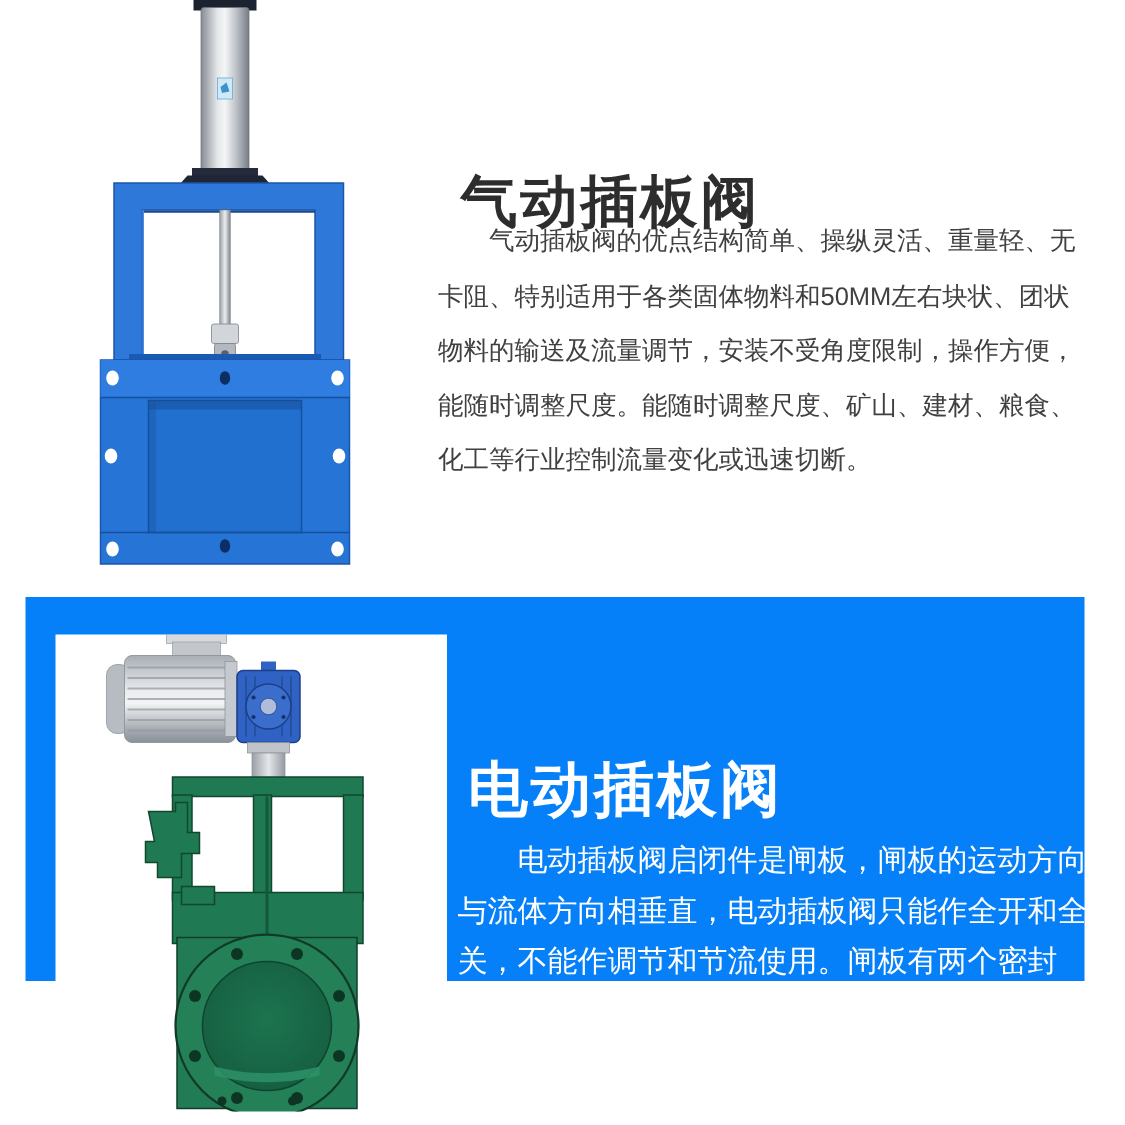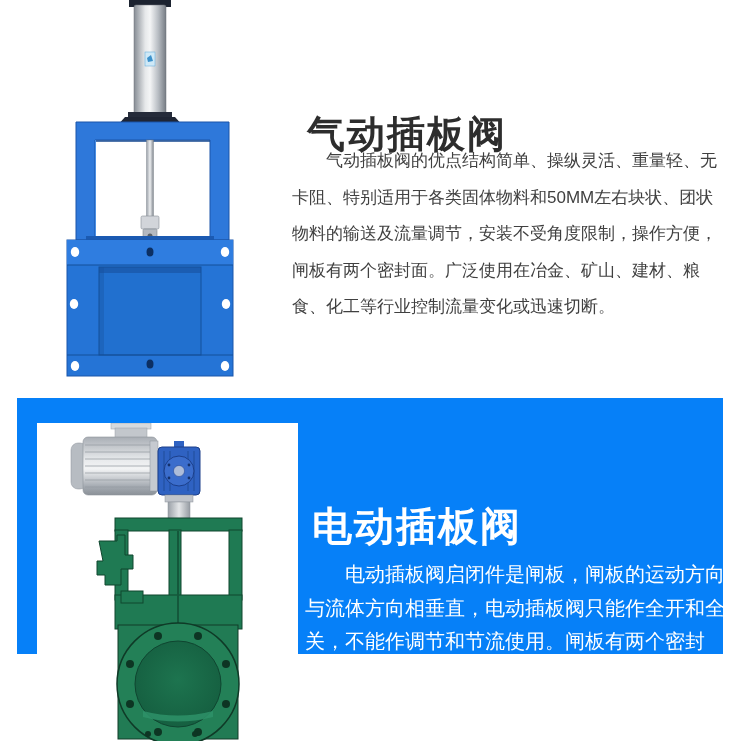--- a/index.html
+++ b/index.html
@@ -109,21 +109,21 @@
           <ellipse cx="225" cy="366" rx="4.2" ry="5"></ellipse>
         </g>
 
         <ellipse cx="150" cy="252" rx="3.5" ry="4.5" fill="#0c2f63"></ellipse>
         <ellipse cx="150" cy="364" rx="3.5" ry="4.5" fill="#0c2f63"></ellipse>
       </g>
     </svg>
 
     <h1 class="pneumatic-title">气动插板阀</h1>
 
-    <p class="pneumatic-desc">气动插板阀的优点结构简单、操纵灵活、重量轻、无卡阻、特别适用于各类固体物料和50MM左右块状、团状物料的输送及流量调节，安装不受角度限制，操作方便，闸板有两个密封面。广泛使用在冶金、矿山、建材、粮食、化工等行业控制流量变化或迅速切断。</p>
+    <p class="pneumatic-desc">气动插板阀的优点结构简单、操纵灵活、重量轻、无卡阻、特别适用于各类固体物料和50MM左右块状、团状物料的输送及流量调节，安装不受角度限制，操作方便，能随时调整尺度。能随时调整尺度、矿山、建材、粮食、化工等行业控制流量变化或迅速切断。</p>
   </section>
 
   <section class="electric-panel">
 
     <div class="electric-imagebox">
       <svg class="electric-image" viewBox="0 0 261 318" role="img" aria-label="electric-gate-valve-photo">
         <defs>
           <linearGradient id="motorGrad" x1="0" y1="0" x2="0" y2="1">
             <stop offset="0" stop-color="#a9aeb5"></stop>
             <stop offset="0.4" stop-color="#e9ebed"></stop>

